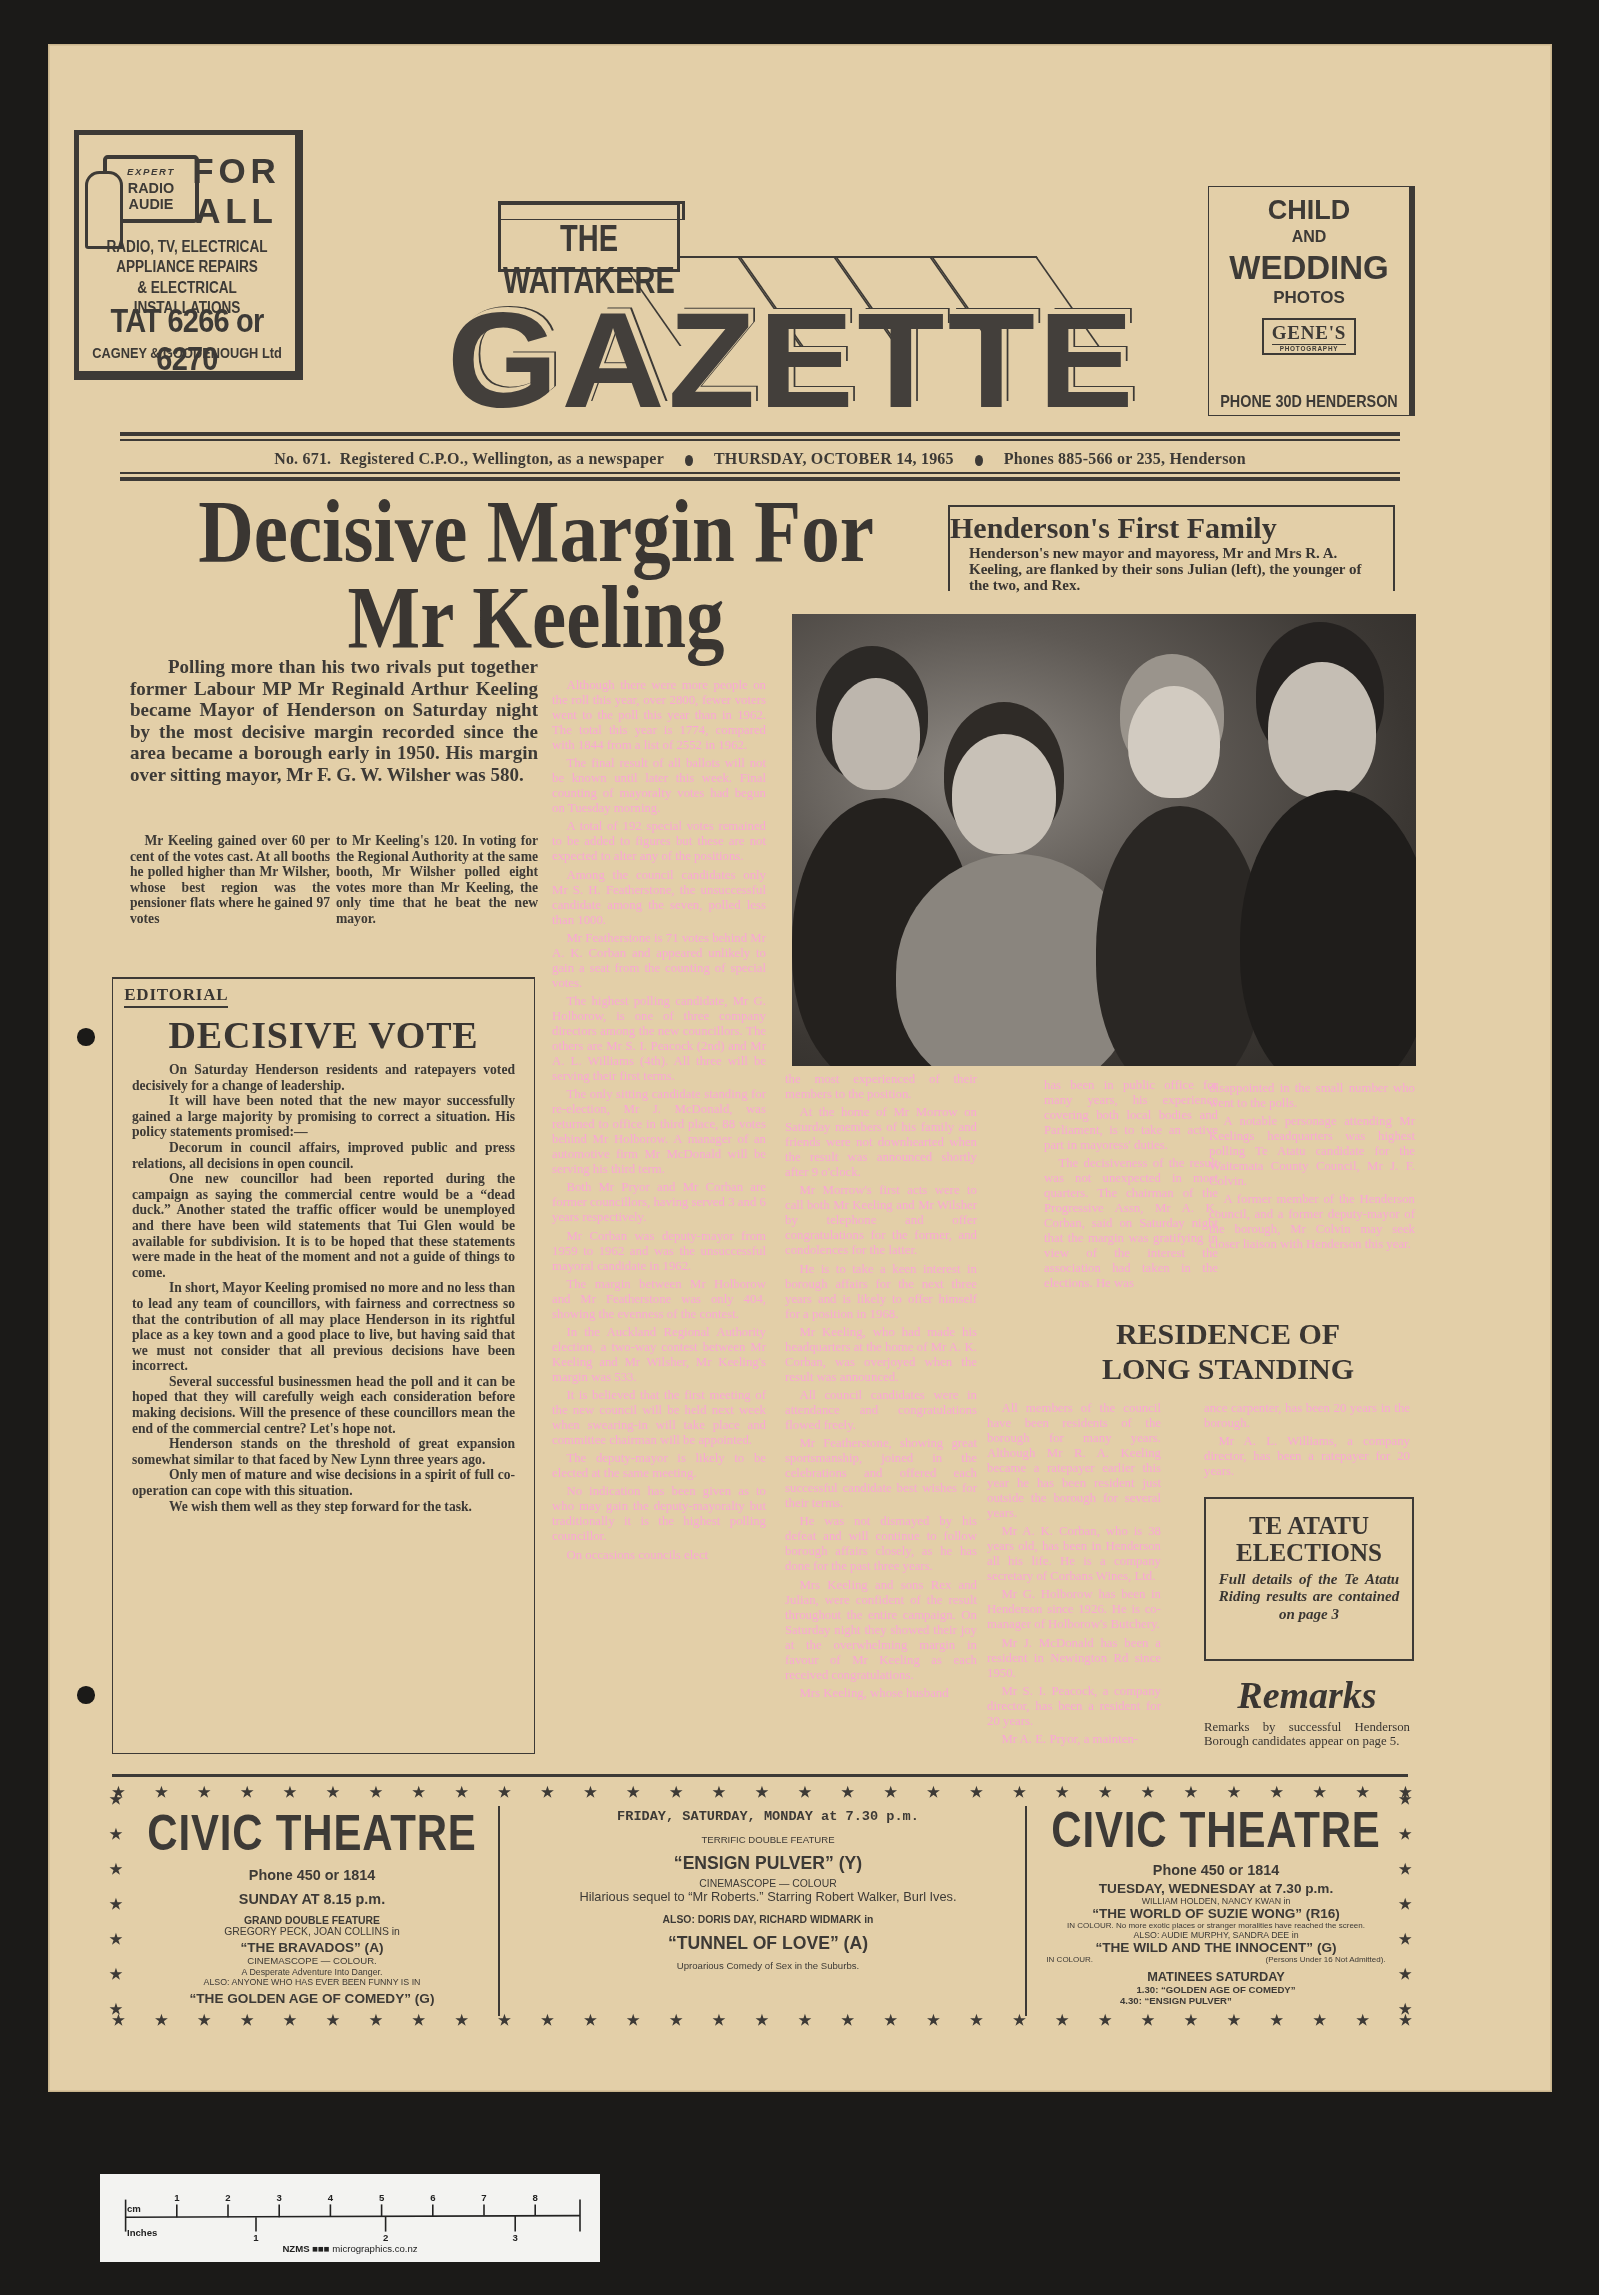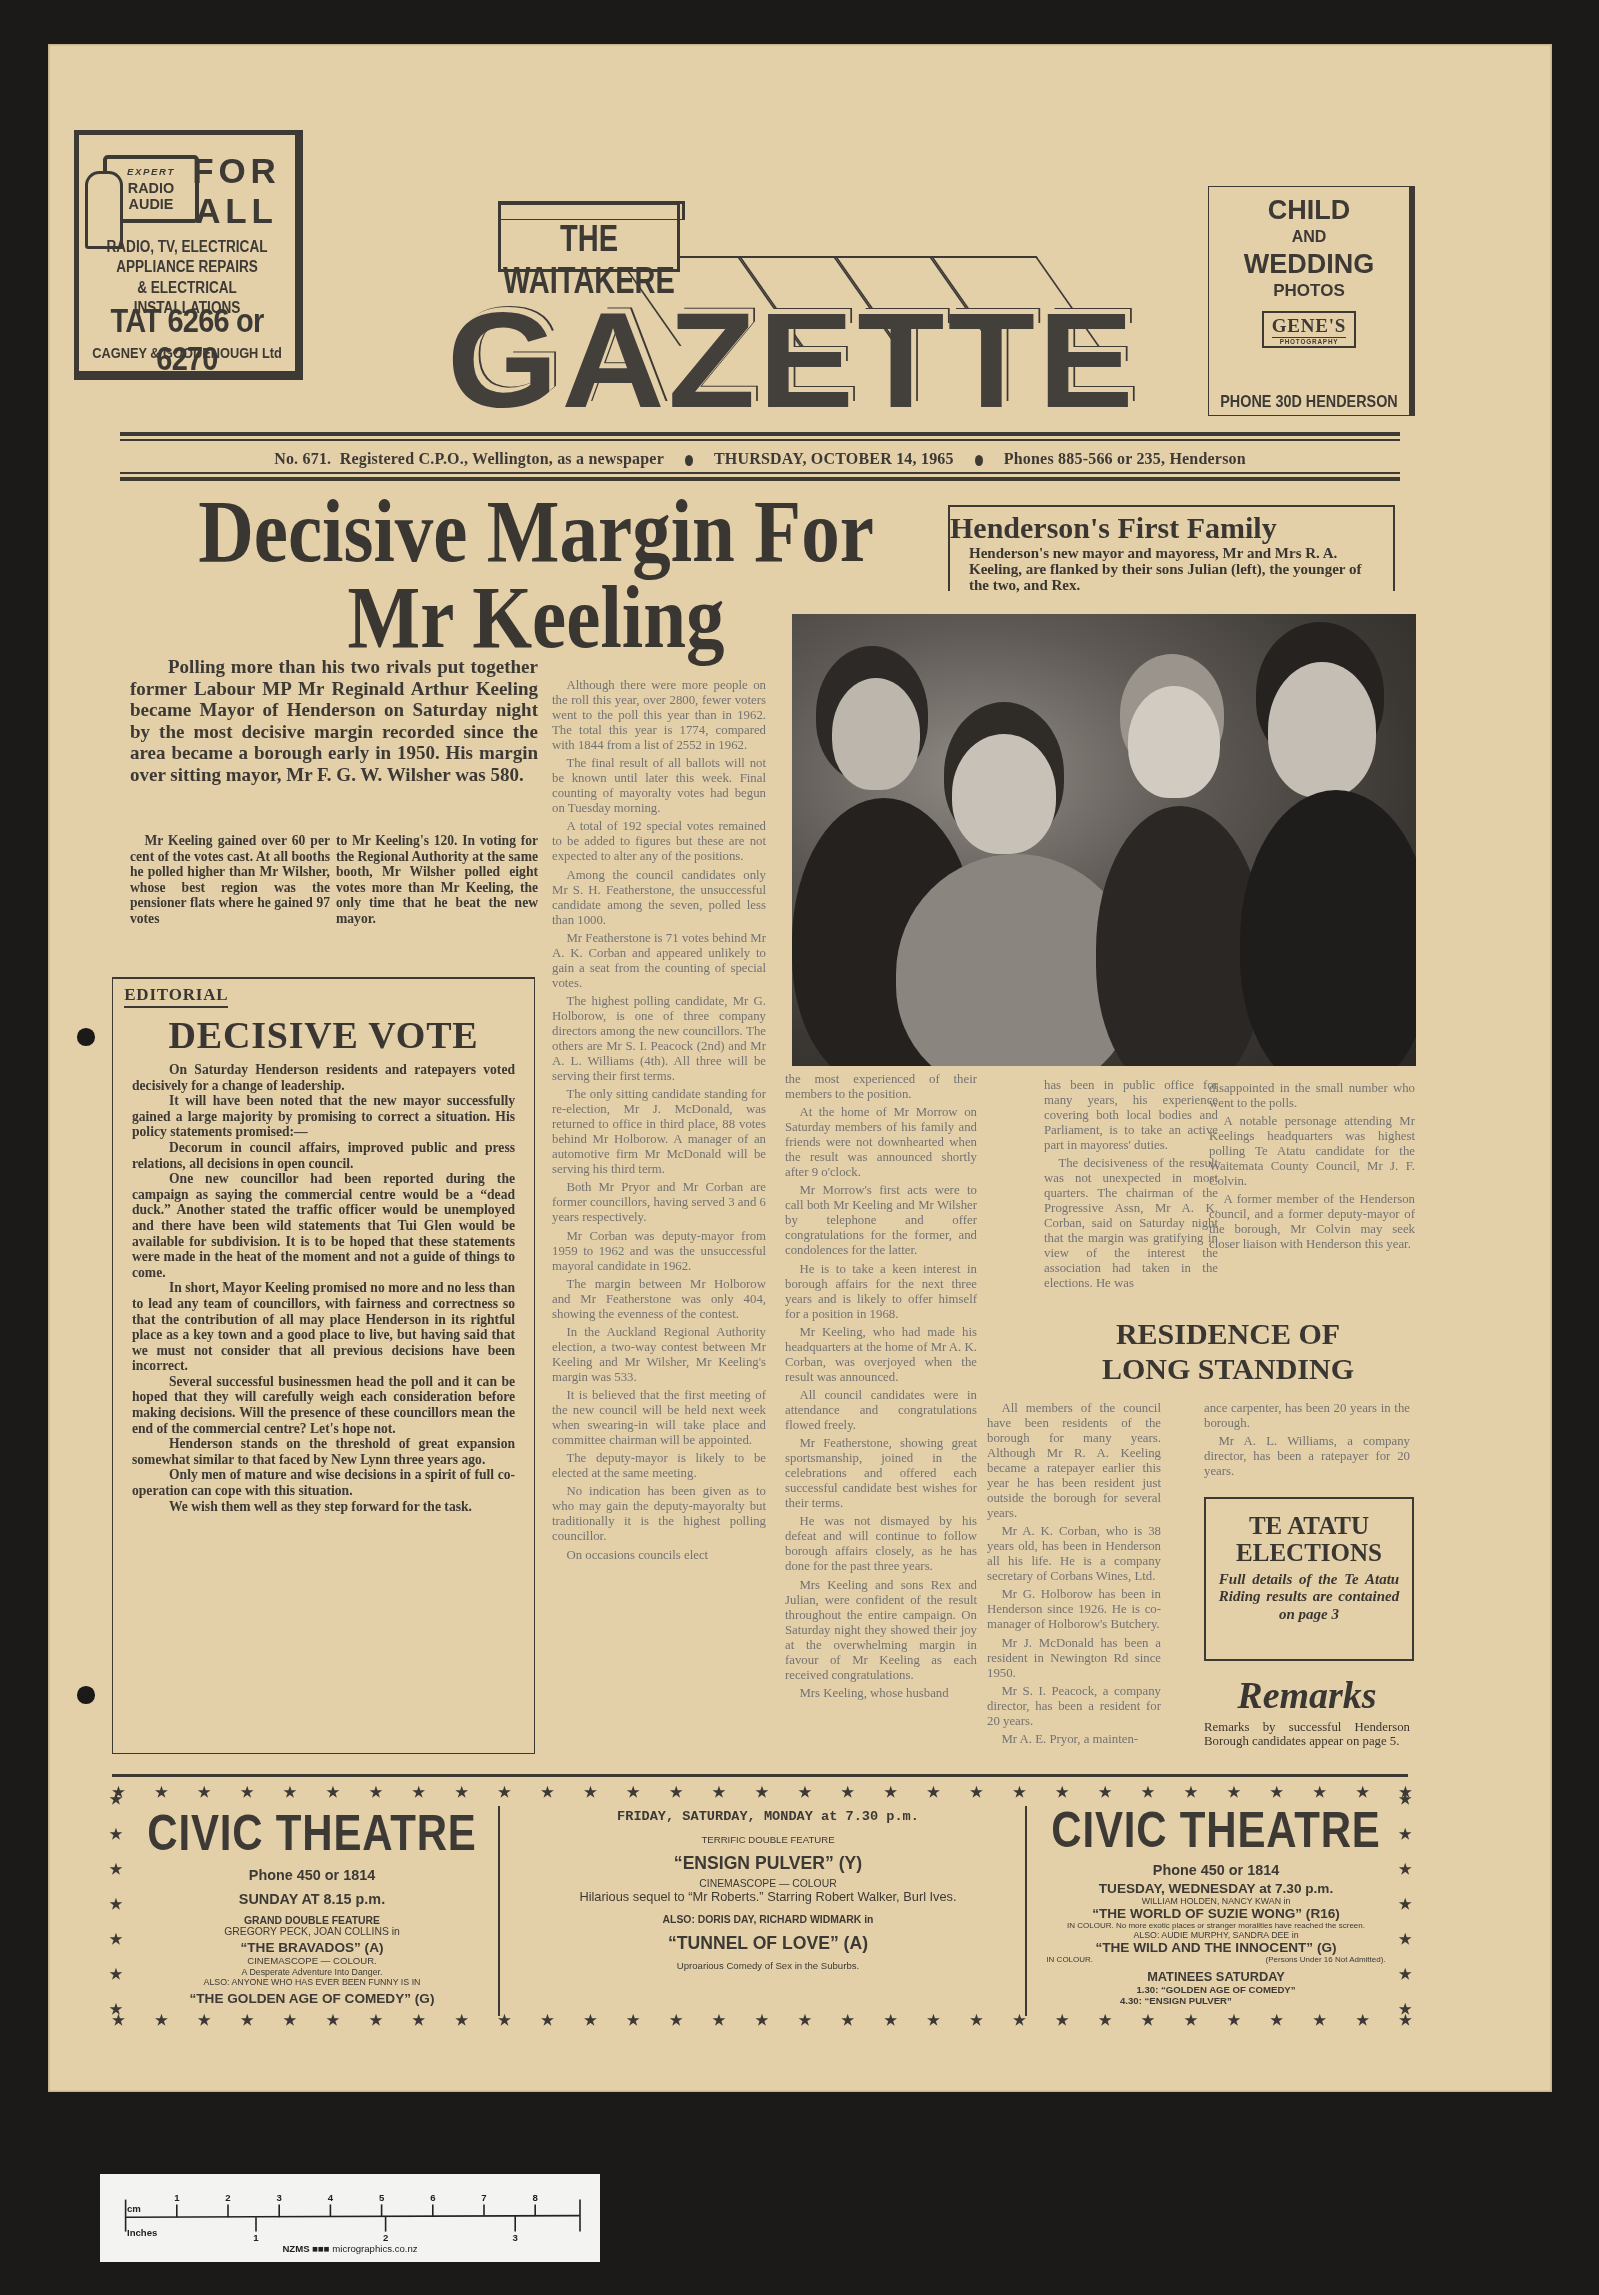--- a/index.html
+++ b/index.html
@@ -12,40 +12,40 @@
   .ad-left .tv{position:absolute;left:24px;top:20px;width:96px;height:68px;border:4px solid #3d3a36;border-radius:4.8px;text-align:center;font-size:14.4px;line-height:16px;padding-top:4.8px;box-sizing:border-box;}
   .ad-left .tv .expert{font-size:9.6px;font-style:italic;letter-spacing:1.6px;}
   .ad-left .tube{position:absolute;left:6.4px;top:36px;width:32px;height:72px;border:3.2px solid #3d3a36;border-radius:14.4px 14.4px 3.2px 3.2px;background:#e3cfa8;}
   .ad-left .forall{position:absolute;right:14.4px;top:16px;font-size:35px;line-height:40px;text-align:center;letter-spacing:4.8px;}
   .ad-left .services{position:absolute;left:6.4px;right:6.4px;top:108px;text-align:center;font-size:13.6px;line-height:17px;transform:scaleY(1.2);}
   .ad-left .phone{position:absolute;left:3.2px;right:3.2px;top:172px;text-align:center;font-size:29px;letter-spacing:-0.8px;transform:scaleY(1.15);}
   .ad-left .firm{position:absolute;left:3.2px;right:3.2px;top:210px;text-align:center;font-size:12.8px;transform:scaleY(1.2);}
   .ad-right{left:1208px;top:186px;width:200px;height:228px;border:1.6px solid #3d3a36;border-right:6.4px solid #3d3a36;font-family:"Liberation Sans",sans-serif;font-weight:bold;color:#3d3a36;text-align:center;}
   .ad-right .l1{font-size:27px;margin-top:8px;}
   .ad-right .l2{font-size:16px;margin-top:1.6px;}
-  .ad-right .l3{font-size:27px;margin-top:3.2px;}
+  .ad-right .l3{font-size:33px;margin-top:3.2px;}
   .ad-right .l4{font-size:17px;margin-top:1.6px;}
   .ad-right .logo{display:inline-block;margin-top:9.6px;border:2.4px solid #3d3a36;padding:1.6px 8px;font-size:19px;letter-spacing:0.8px;font-family:"Liberation Serif",serif;}
   .ad-right .logo small{display:block;font-size:6.4px;font-family:"Liberation Sans",sans-serif;border-top:0.8px solid #3d3a36;}
   .ad-right .phone{position:absolute;bottom:6.4px;left:0;right:0;font-size:14.4px;transform:scaleY(1.2);}
   
   .mast{left:392px;top:192px;width:800px;height:232px;}
   .mast .box{position:absolute;left:106px;top:9.6px;width:176px;height:64px;border:3.2px solid #3d3a36;background:#e3cfa8;}
   .mast .box .lid{position:absolute;left:-3.2px;top:-3.2px;width:181px;height:14.4px;border:3.2px solid #3d3a36;border-bottom-width:1.6px;}
   .mast .box span{position:absolute;left:0;right:0;top:22.4px;text-align:center;font-family:"Liberation Sans",sans-serif;font-weight:bold;font-size:29px;color:#3d3a36;transform:scaleY(1.25);}
   .mast .gaz{position:absolute;left:0;top:108px;width:800px;text-align:center;font-family:"Liberation Sans",sans-serif;font-weight:900;font-size:136px;line-height:120px;letter-spacing:3.2px;color:#433f3b;transform:scaleX(1.05);text-shadow:4.8px -4.8px 0 #e3cfa8,6.4px -6.4px 0 #3d3a36;}
   .mast .slab{position:absolute;top:64px;height:88px;border:2.4px solid #3d3a36;border-bottom:none;transform:skewX(35deg);}
   
   .rule{position:absolute;left:120px;width:1280px;background:#3d3a36;}
   .dateline{left:120px;top:450px;width:1280px;text-align:center;font-size:16px;font-weight:bold;color:#3d3a36;letter-spacing:0.2px;}
   .dateline .dot{display:inline-block;width:8px;height:11.2px;border-radius:50%;background:#3d3a36;margin:0 21px;vertical-align:middle;}
   
   .headline{left:128px;top:489px;width:816px;text-align:center;font-size:77px;line-height:74px;font-weight:bold;color:#3a3632;transform:scaleY(1.15);transform-origin:top;}
   .lead{left:130px;top:656px;width:408px;font-size:19px;line-height:21.6px;font-weight:bold;text-align:justify;text-indent:38px;color:#3d3a36;}
-  .col{font-size:12.8px;line-height:15px;text-align:justify;color:#737373;}
+  .col{font-size:12.8px;line-height:15px;text-align:justify;color:#f9a8d4;}
   .col p{margin:0 0 3.2px 0;text-indent:14.4px;}
   .colb{font-size:13.6px;line-height:15.6px;font-weight:bold;text-align:justify;color:#3d3a36;}
   .colb p{margin:0;text-indent:14.4px;}
   
   .capbox{left:948px;top:505px;width:443px;height:84px;border:2.4px solid #3d3a36;border-bottom:none;}
   .capbox .t{font-size:30px;font-weight:bold;margin-top:6.4px;line-height:30px;}
   .capbox .c{font-size:15px;font-weight:bold;line-height:16px;padding:1.6px 19px 0;}
   .photo{left:792px;top:614px;width:624px;height:452px;background:radial-gradient(ellipse at 30% 35%,#8f8a84 0%,#5e5954 35%,#3b3733 70%,#2a2724 100%);overflow:hidden;}
   .photo .fig{position:absolute;border-radius:50% 50% 45% 45%;}
   

